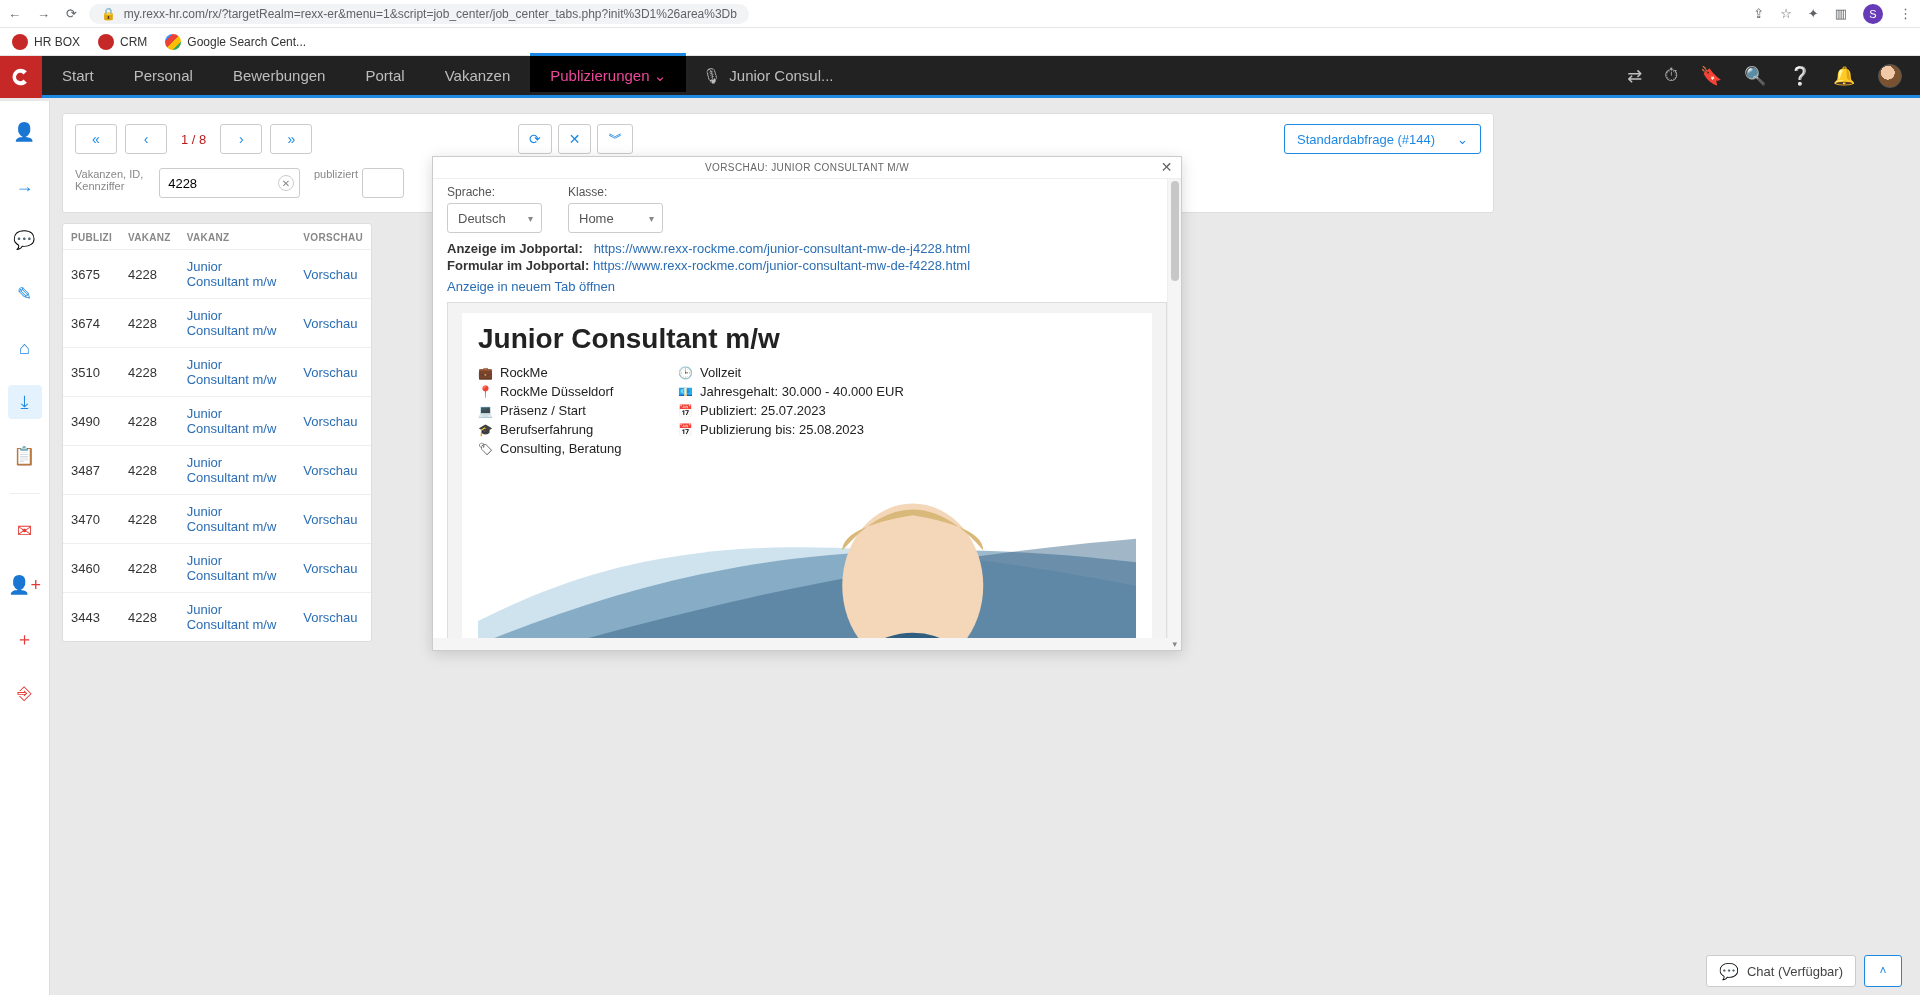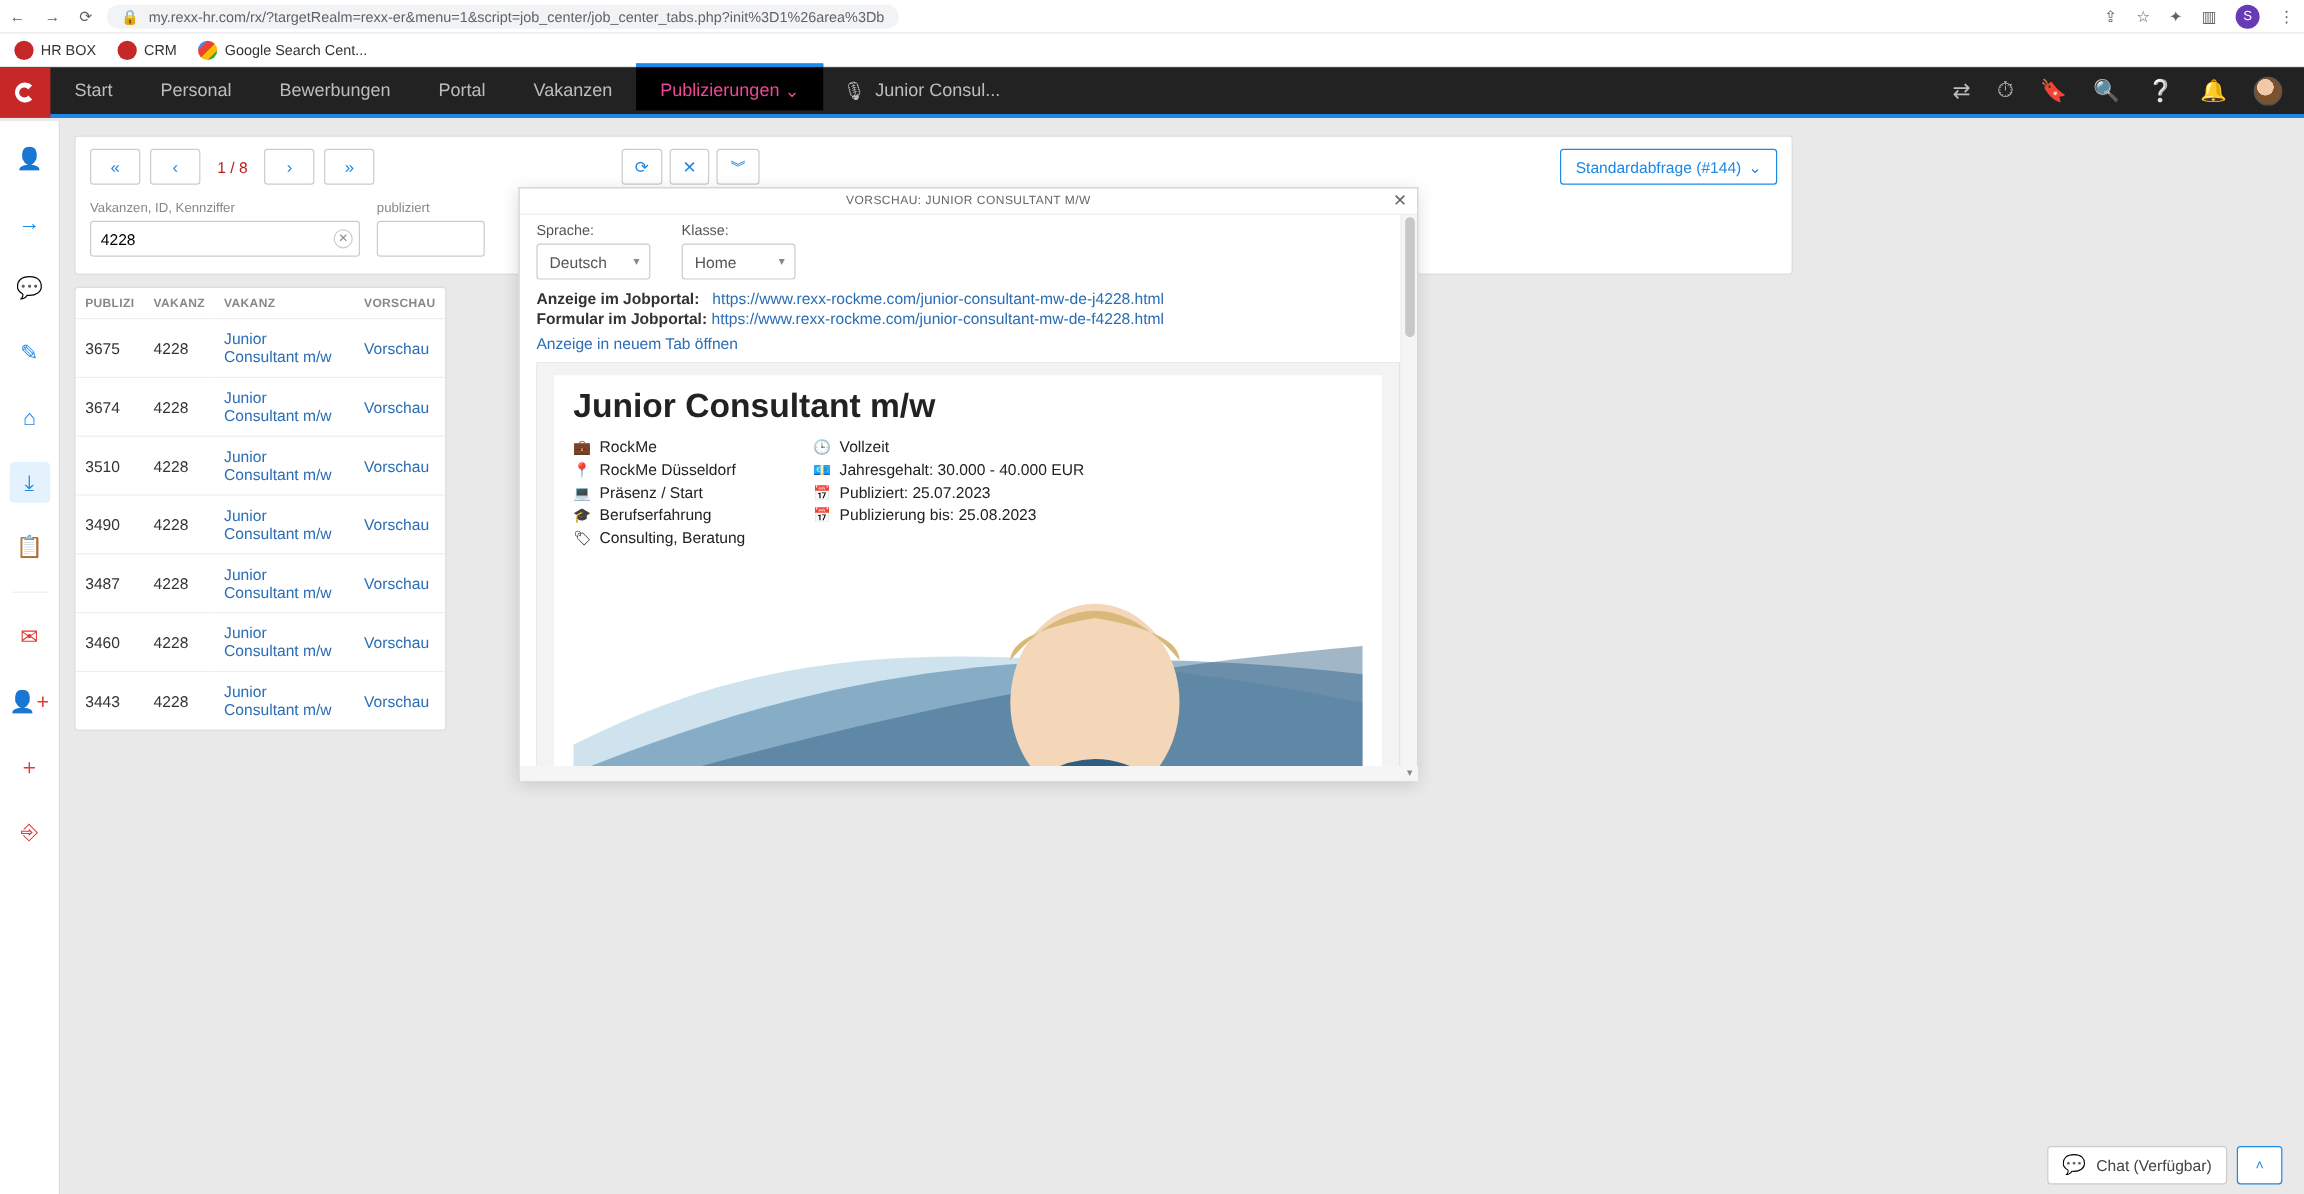--- a/index.html
+++ b/index.html
@@ -41,24 +41,24 @@
 
   .panel { background:#fff; border:1px solid #ddd; border-radius:3px; }
 
   .top-panel { padding:10px 12px 14px; position:relative; }
   .pager-row { display:flex; align-items:center; gap:8px; }
   .btn-outline { height:30px; min-width:42px; border:1px solid #ccc; border-radius:3px; background:#fff; color:#1e88e5; display:flex; align-items:center; justify-content:center; font-size:14px; cursor:pointer; }
   .btn-outline.pill { min-width:30px; padding:0 10px; }
   .pager-text { font-size:13px; color:#b91c1c; padding:0 6px; }
   .top-center { position:absolute; left:50%; top:10px; transform:translateX(-260px); display:flex; gap:6px; }
   .top-right-btn { position:absolute; right:12px; top:10px; }
-  .std-btn { border:1px solid #1e88e5; color:#1e88e5; padding:0 12px; height:30px; border-radius:3px; background:#fff; display:flex; align-items:center; gap:6px; font-size:13px; cursor:pointer; }
+  .std-btn { border:1px solid #1e88e5; color:#1e88e5; padding:0 12px; height:30px; border-radius:3px; background:#fff; display:flex; align-items:center; gap:22px; font-size:13px; cursor:pointer; }
 
   .filter-row { display:flex; gap:14px; margin-top:14px; }
-  .field { display:flex; flex-direction:column; gap:4px; }
+  .field { display:flex; gap:4px; }
   .field label { font-size:11px; color:#888; }
   .txt-input { height:30px; border:1px solid #ccc; border-radius:3px; padding:0 26px 0 8px; font-size:13px; background:#fff; }
   .txt-wrap { position:relative; }
   .clear-x { position:absolute; right:6px; top:50%; transform:translateY(-50%); width:16px; height:16px; border:1px solid #ccc; border-radius:50%; font-size:10px; color:#888; display:flex; align-items:center; justify-content:center; cursor:pointer; }
 
   
   .table-panel { margin-top:10px; width:310px; }
   .tbl { width:100%; border-collapse:collapse; font-size:13px; }
   .tbl th { text-align:left; font-size:10px; color:#888; font-weight:600; letter-spacing:.3px; padding:8px 8px 6px; text-transform:uppercase; }
   .tbl td { padding:9px 8px; border-top:1px solid #eee; }
@@ -257,20 +257,26 @@
               <td><a href="#">Junior Consultant m/w</a></td>
               <td><a href="#">Vorschau</a></td>
             </tr>
             <tr>
               <td>3487</td>
               <td>4228</td>
               <td><a href="#">Junior Consultant m/w</a></td>
               <td><a href="#">Vorschau</a></td>
             </tr>
             <tr>
+              <td>3470</td>
+              <td>4228</td>
+              <td><a href="#">Junior Consultant m/w</a></td>
+              <td><a href="#">Vorschau</a></td>
+            </tr>
+            <tr>
               <td>3460</td>
               <td>4228</td>
               <td><a href="#">Junior Consultant m/w</a></td>
               <td><a href="#">Vorschau</a></td>
             </tr>
             <tr>
               <td>3443</td>
               <td>4228</td>
               <td><a href="#">Junior Consultant m/w</a></td>
               <td><a href="#">Vorschau</a></td>

